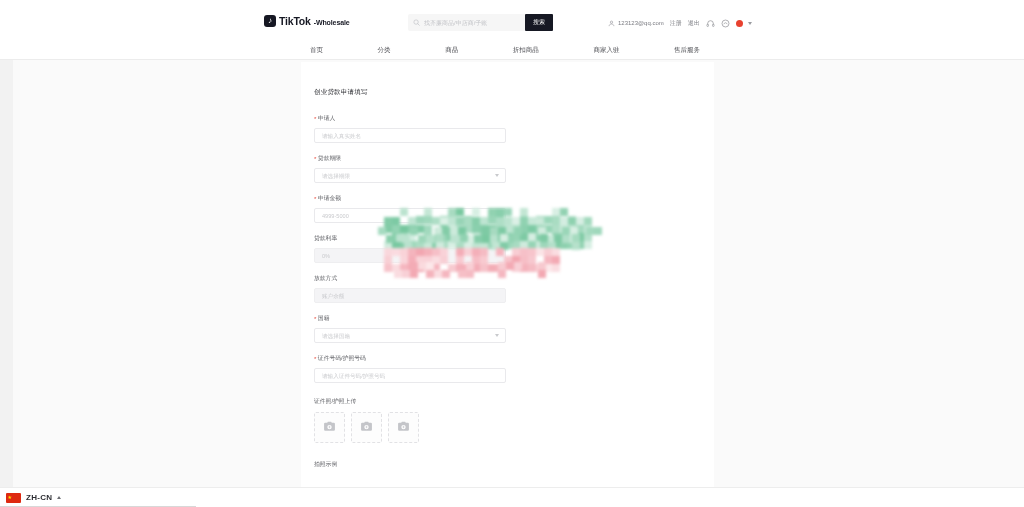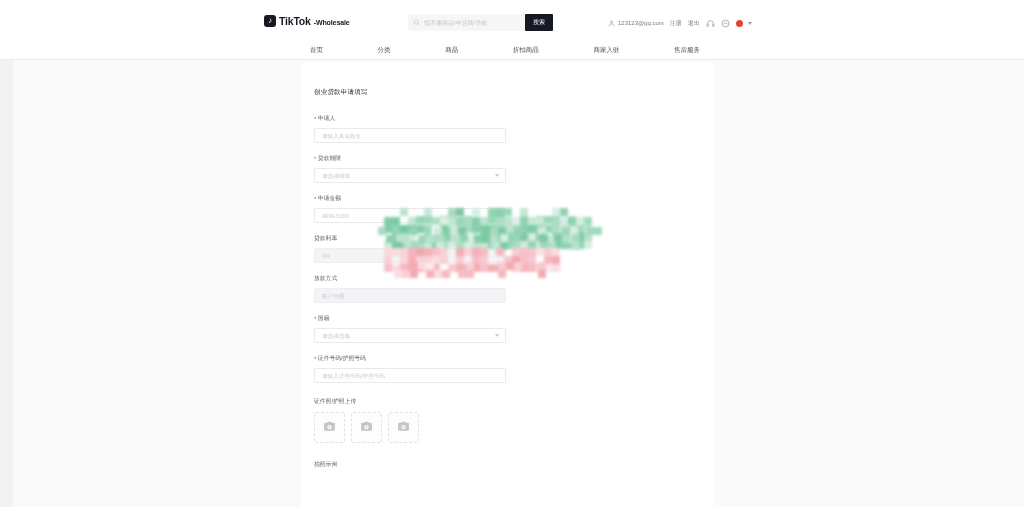--- a/index.html
+++ b/index.html
@@ -598,14 +598,22 @@
       <div class="mblk" style="left: 32px; top: 64px; width: 8px; height: 8px; background: rgb(243, 169, 179);"></div>
       <div class="mblk" style="left: 48px; top: 64px; width: 8px; height: 8px; background: rgb(244, 179, 188);"></div>
       <div class="mblk" style="left: 56px; top: 64px; width: 8px; height: 8px; background: rgb(250, 220, 224);"></div>
       <div class="mblk" style="left: 64px; top: 64px; width: 8px; height: 8px; background: rgb(245, 182, 191);"></div>
       <div class="mblk" style="left: 80px; top: 64px; width: 8px; height: 8px; background: rgb(246, 191, 198);"></div>
       <div class="mblk" style="left: 88px; top: 64px; width: 8px; height: 8px; background: rgb(245, 187, 195);"></div>
       <div class="mblk" style="left: 120px; top: 64px; width: 8px; height: 8px; background: rgb(245, 183, 192);"></div>
       <div class="mblk" style="left: 160px; top: 64px; width: 8px; height: 8px; background: rgb(243, 168, 178);"></div>
     </div>
 
+  <div class="lang-bar">
+    <div class="lang-pill">
+      <span class="flag-cn"></span>
+      <span class="lang-text">ZH-CN</span>
+      <span class="caret-up"></span>
+    </div>
+    <div class="bottom-line"></div>
+  </div>
 
 </div>
 
 </body></html>

